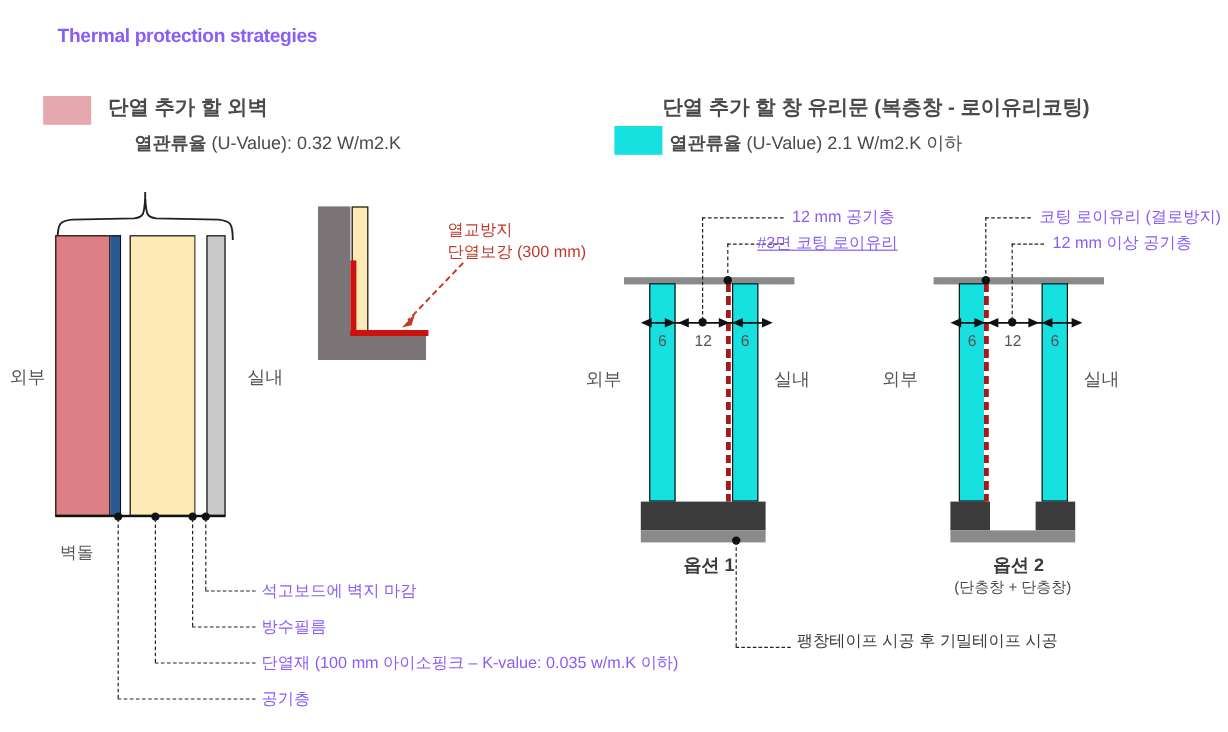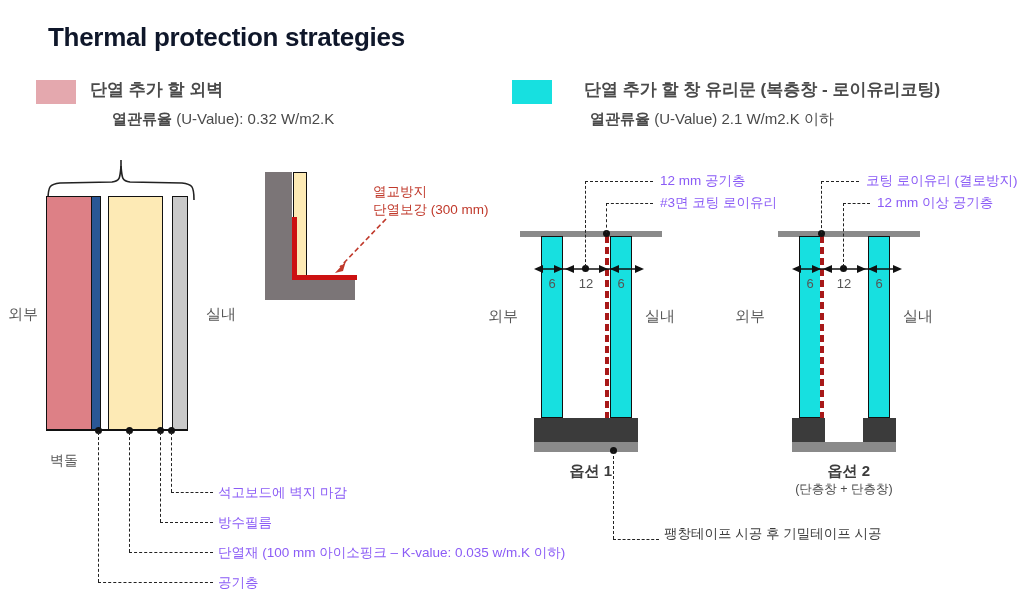--- a/index.html
+++ b/index.html
@@ -3,21 +3,21 @@
 <meta charset="utf-8">
 <style>
   html,body{margin:0;padding:0;}
   body{
     width:1023px;height:610px;background:#ffffff;position:relative;
     font-family:"Liberation Sans","DejaVu Sans",sans-serif;
     color:#3a3a3a;overflow:hidden;
   }
   .abs{position:absolute;}
   #page-title{
-    left:48px;top:22px;font-size:26px;font-weight:bold;color:#0f172a;
+    left:48px;top:22px;font-size:16px;font-weight:bold;color:#8b5cf6;
     letter-spacing:-0.3px;
   }
   .legend-swatch{width:40px;height:24px;}
   .legend-title{font-size:17px;font-weight:bold;color:#4a4a4a;white-space:nowrap;}
   .legend-sub{font-size:15px;color:#4a4a4a;white-space:nowrap;}
   .legend-sub b{font-weight:bold;margin-left:12px;}
   .side-label{font-size:15px;color:#555;white-space:nowrap;}
   .callout{font-size:13.5px;color:#8b5cf6;white-space:nowrap;}
   .callout-red{font-size:13.5px;color:#c0392b;white-space:nowrap;line-height:1.35;}
   .opt-caption{font-size:15px;font-weight:bold;color:#3c3c3c;white-space:nowrap;text-align:right;}
@@ -42,21 +42,21 @@
     <div>
       <div class="legend-title">단열 추가 할 외벽</div>
       <div class="legend-sub" style="margin-top:9px;margin-left:10px;">
         <b>열관류율</b><span> (U-Value): 0.32 W/m2.K</span>
       </div>
     </div>
   </div>
 </div>
 
 <div class="abs" style="left:512px;top:78px;">
-  <div style="display:flex;align-items:flex-start;gap:32px;">
+  <div style="display:flex;align-items:flex-end;gap:0;">
     <div class="legend-swatch" style="background:#17e0e0;margin-top:2px;"></div>
     <div>
       <div class="legend-title">단열 추가 할 창 유리문 (복층창 - 로이유리코팅)</div>
       <div class="legend-sub" style="margin-top:9px;margin-left:-6px;">
         <b>열관류율</b><span> (U-Value) 2.1 W/m2.K 이하</span>
       </div>
     </div>
   </div>
 </div>
 
@@ -147,21 +147,21 @@
 <div class="abs dim-num" style="left:610px;top:276px;width:22px;">6</div>
 
 <div class="abs dot" style="left:582px;top:265px;"></div>
 <div class="abs vdash" style="left:585px;top:181px;height:86px;"></div>
 <div class="abs hdash" style="left:585px;top:181px;width:68px;"></div>
 <div class="abs callout" style="left:660px;top:172px;">12 mm 공기층</div>
 
 <div class="abs dot" style="left:603px;top:230px;"></div>
 <div class="abs vdash" style="left:606px;top:203px;height:30px;"></div>
 <div class="abs hdash" style="left:606px;top:203px;width:47px;"></div>
-<div class="abs callout" style="left:660px;top:194px;">#3면 코팅 로이유리</div>
+<div class="abs callout" style="left:631px;top:194px;text-decoration:underline;">#3면 코팅 로이유리</div>
 
 <div class="abs side-label" style="left:488px;top:307px;">외부</div>
 <div class="abs side-label" style="left:645px;top:307px;">실내</div>
 <div class="abs opt-caption" style="left:560px;top:462px;width:52px;">옵션 1</div>
 
 <div class="abs" style="left:778px;top:231px;width:142px;height:6px;background:#8a8a8a;"></div>
 
 <div class="abs" style="left:799px;top:236px;width:22px;height:182px;background:#17e0e0;border:1px solid #111;box-sizing:border-box;"></div>
 <div class="abs" style="left:868px;top:236px;width:22px;height:182px;background:#17e0e0;border:1px solid #111;box-sizing:border-box;"></div>
 <div class="abs" style="left:820px;top:236px;width:4px;height:182px;background:repeating-linear-gradient(180deg,#a81818 0px,#a81818 7px,#ffffff 7px,#ffffff 11px);"></div>

